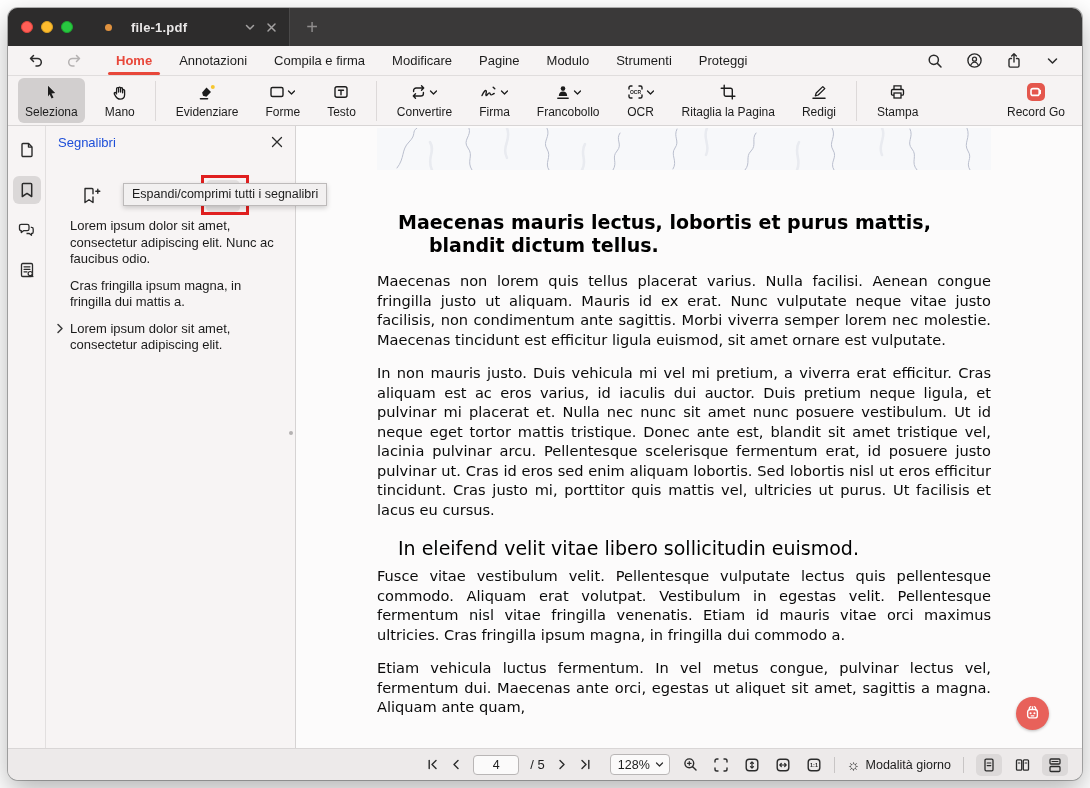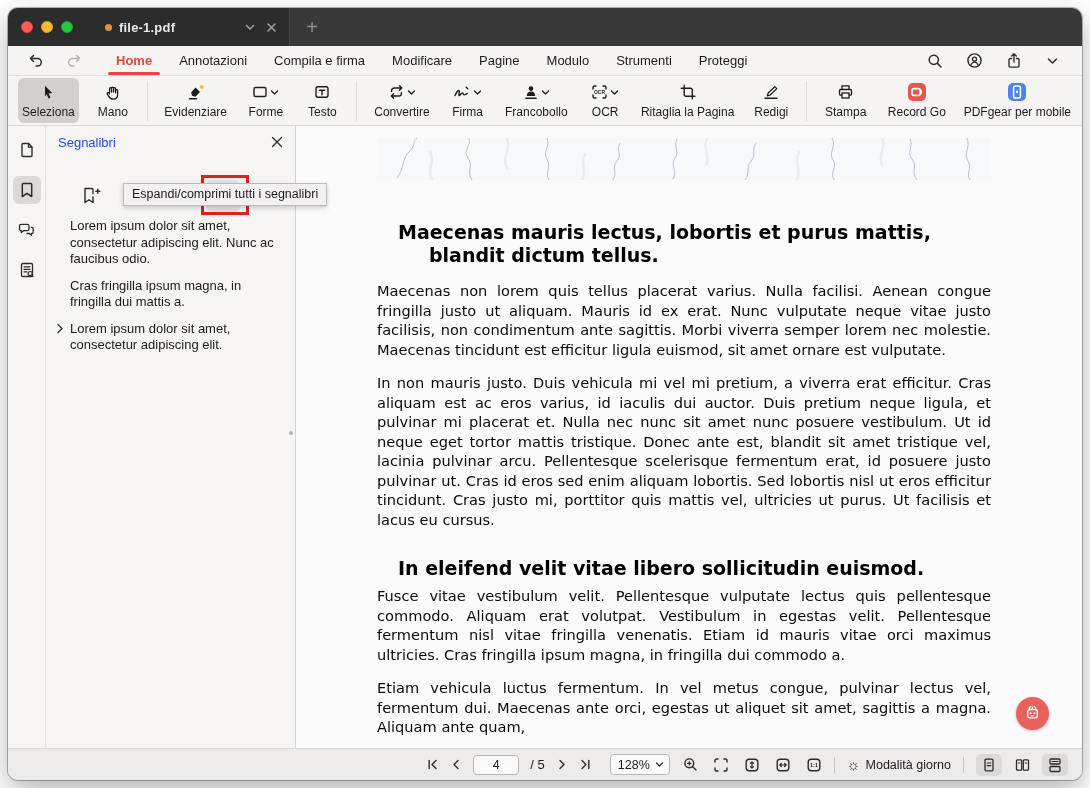--- a/index.html
+++ b/index.html
@@ -8,21 +8,21 @@
             background:#fcfbfb; box-shadow:0 0 0 1px rgba(0,0,0,.28), 0 10px 28px rgba(0,0,0,.30); display:flex; flex-direction:column; }
 
   
   .tabbar { height:38px; background:#3a3939; display:flex; align-items:stretch; flex:0 0 auto; }
   .tab-left { width:282px; background:#2d2c2c; display:flex; align-items:center; border-right:1px solid #4a4949; }
   .traffic { display:flex; gap:8px; padding:0 14px 0 13px; }
   .tl { width:12px; height:12px; border-radius:50%; }
   .tl.red{ background:#ff5f57; border:1px solid #e0443c;}
   .tl.yellow{ background:#febc2e; border:1px solid #d9a022;}
   .tl.green{ background:#28c840; border:1px solid #1ca62f;}
-  .tab { flex:1; display:flex; align-items:center; gap:7px; padding-left:18px; }
+  .tab { flex:1; display:flex; align-items:center; gap:19px; padding-left:18px; }
   .unsaved-dot { width:7px; height:7px; border-radius:50%; background:#e0923f; }
   .tab-title { color:#e9e7e7; font-size:13px; font-weight:600; letter-spacing:.2px; }
   .tab-ctl { display:flex; align-items:center; gap:10px; padding-right:12px; margin-left:auto; }
   .tab-ctl svg { display:block; }
   .newtab { width:44px; display:flex; align-items:center; justify-content:center; color:#8f8d8d; font-size:20px; font-weight:300; }
 
   
   .menubar { height:30px; background:#f6f3f3; border-bottom:1px solid #e0dddd; display:flex; align-items:center; flex:0 0 auto; position:relative; }
   .undo-redo { display:flex; gap:22px; padding-left:20px; align-items:center; }
   .menu-items { display:flex; gap:27px; margin-left:34px; align-items:center; height:100%; }
@@ -55,26 +55,26 @@
   .pa-btn.b1 { left:27px; } .pa-btn.b2 { left:92px; } .pa-btn.b3 { left:160px; background:#e5e2e2; }
   .red-annotation { position:absolute; left:155px; top:19px; width:48px; height:40px; border:3px solid #e01f1f; z-index:6; pointer-events:none; }
   .tooltip { position:absolute; left:77px; top:57px; background:#f2f0f0; border:1px solid #bdbaba; box-shadow:0 2px 5px rgba(0,0,0,.18);
              font-size:12.5px; color:#1c1c1c; padding:3px 8px 4px; white-space:nowrap; z-index:8; }
   .bm-list { margin-top:12px; }
   .bm-item { position:relative; font-size:13px; line-height:16.5px; color:#1b1b1b; padding:0 12px 10px 24px; }
   .bm-item .bm-chev { position:absolute; left:9px; top:0px; }
 
   
   .docarea { flex:1; background:#fcfbfb; position:relative; overflow:hidden; font-family:"DejaVu Sans","Liberation Sans",sans-serif; }
-  .page-col { position:absolute; left:81px; top:12px; width:614px; }
+  .page-col { position:absolute; left:81px; top:2px; width:614px; }
   .marble { width:614px; height:42px; display:block; }
   .doc-h1 { margin-top:41px; font-size:19px; line-height:23px; font-weight:bold; color:#000;
             padding-left:52px; text-indent:-31px; padding-right:12px; }
   .doc-p  { margin-top:14px; font-size:14.6px; line-height:19.5px; color:#0a0a0a; text-align:justify; }
-  .doc-h2 { margin-top:28px; font-size:19px; line-height:23px; font-weight:bold; color:#000; padding-left:21px; }
+  .doc-h2 { margin-top:18px; font-size:19px; line-height:23px; font-weight:normal; color:#000; padding-left:21px; }
   .doc-p.tight { margin-top:6px; }
   .doc-pageno { margin-top:30px; text-align:center; font-size:13.5px; color:#0a0a0a; }
   .robot-fab { position:absolute; right:33px; bottom:18px; width:33px; height:33px; border-radius:50%; background:#e8615a;
                display:flex; align-items:center; justify-content:center; box-shadow:0 1px 3px rgba(0,0,0,.25); }
   .handle-dot { position:absolute; top:305px; width:4px; height:4px; border-radius:50%; background:#b5b2b2; } .hd-right { right:2px; }
 
   
   .statusbar { height:32px; background:#edeaea; border-top:1px solid #d9d6d6; display:flex; align-items:center; justify-content:flex-end; padding-right:14px; flex:0 0 auto; }
   .sb { display:flex; align-items:center; }
   .sb-nav { gap:11px; }
@@ -323,30 +323,20 @@
     </div>
     <div class="tbtn" style="margin-left:auto">
       <span class="irow">
         <svg width="20" height="20" viewBox="0 0 20 20">
             <rect x="1" y="1" width="18" height="18" rx="5" fill="#e4574d"></rect>
             <rect x="5" y="6.6" width="8.2" height="6.8" rx="2" fill="none" stroke="#fff" stroke-width="1.6"></rect>
             <path d="M14.2 8.6v2.8" stroke="#fff" stroke-width="1.6" stroke-linecap="round"></path>
           </svg>
       </span>
       <span class="lbl">Record Go</span>
-    </div>
-    <div class="tbtn">
-      <span class="irow">
-        <svg width="20" height="20" viewBox="0 0 20 20">
-            <rect x="1" y="1" width="18" height="18" rx="5" fill="#4f83f2"></rect>
-            <rect x="6.6" y="4" width="6.8" height="12" rx="1.8" fill="none" stroke="#fff" stroke-width="1.5"></rect>
-            <rect x="9" y="8.6" width="2" height="2.4" fill="#fff"></rect>
-          </svg>
-      </span>
-      <span class="lbl">PDFgear per mobile</span>
     </div>
   </div>
 
   <div class="main">
 
     <div class="rail">
       <span class="rail-btn">
         <span>
             <svg width="18" height="18" viewBox="0 0 18 18">
               <path d="M5 2.5h5.6L14 5.9v8.6a1 1 0 0 1-1 1H5a1 1 0 0 1-1-1v-11a1 1 0 0 1 1-1Z" fill="none" stroke="#2b2b2b" stroke-width="1.4" stroke-linejoin="round"></path>

